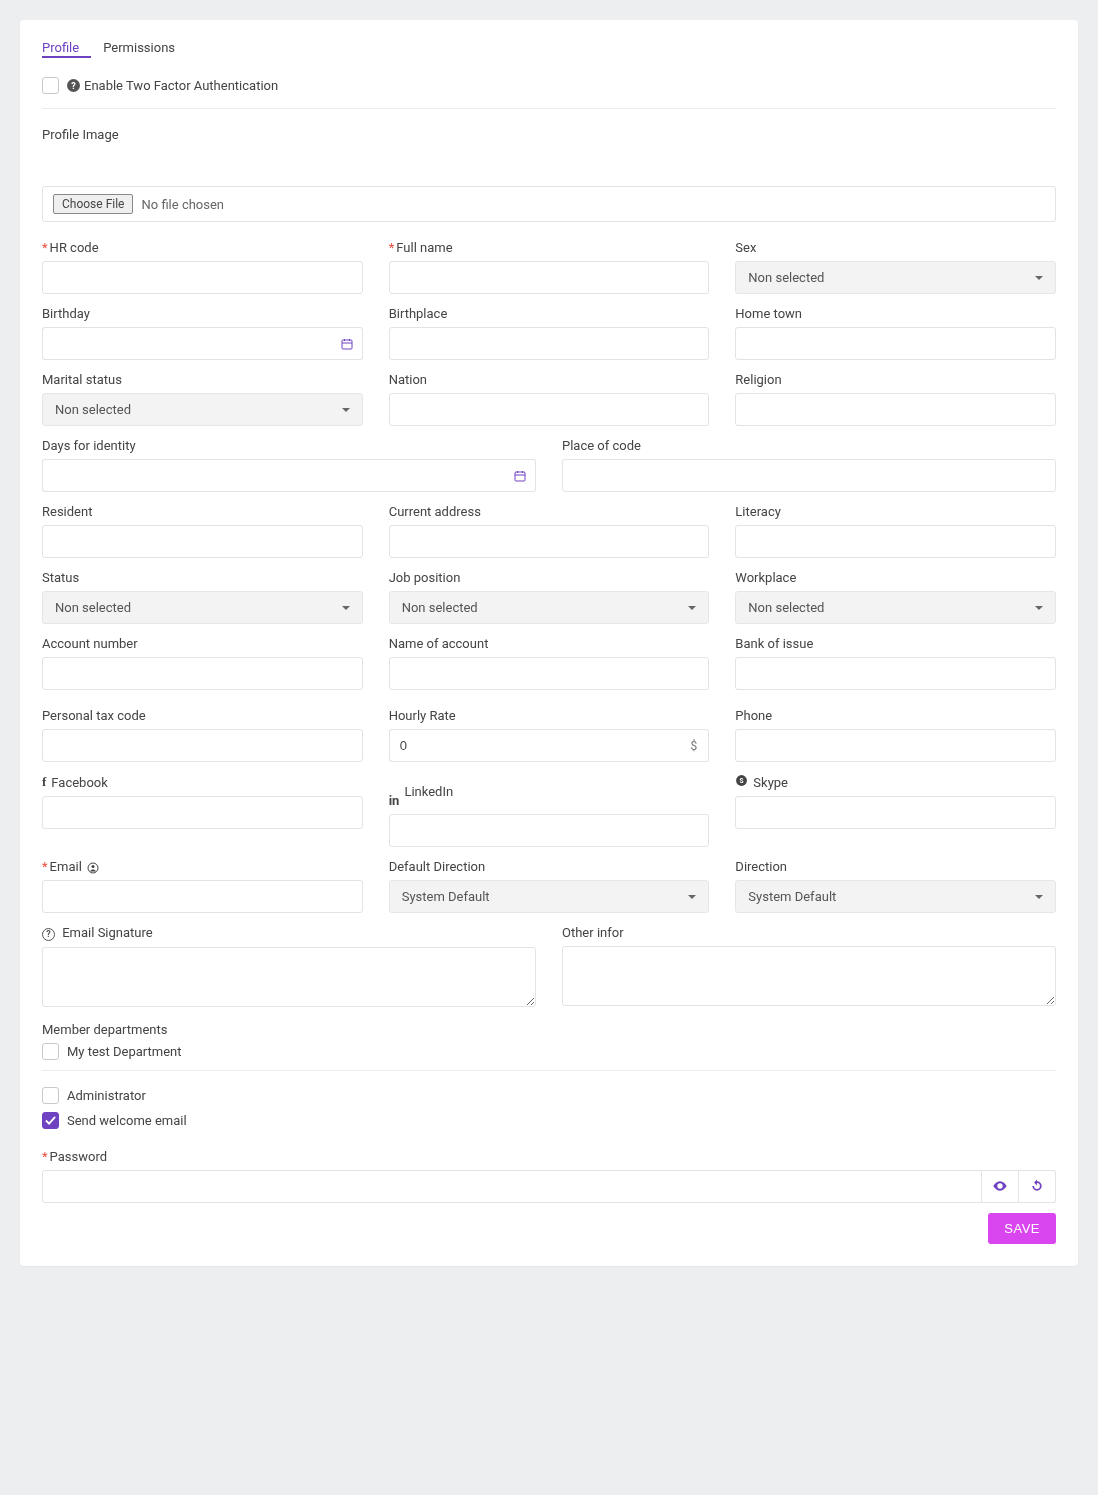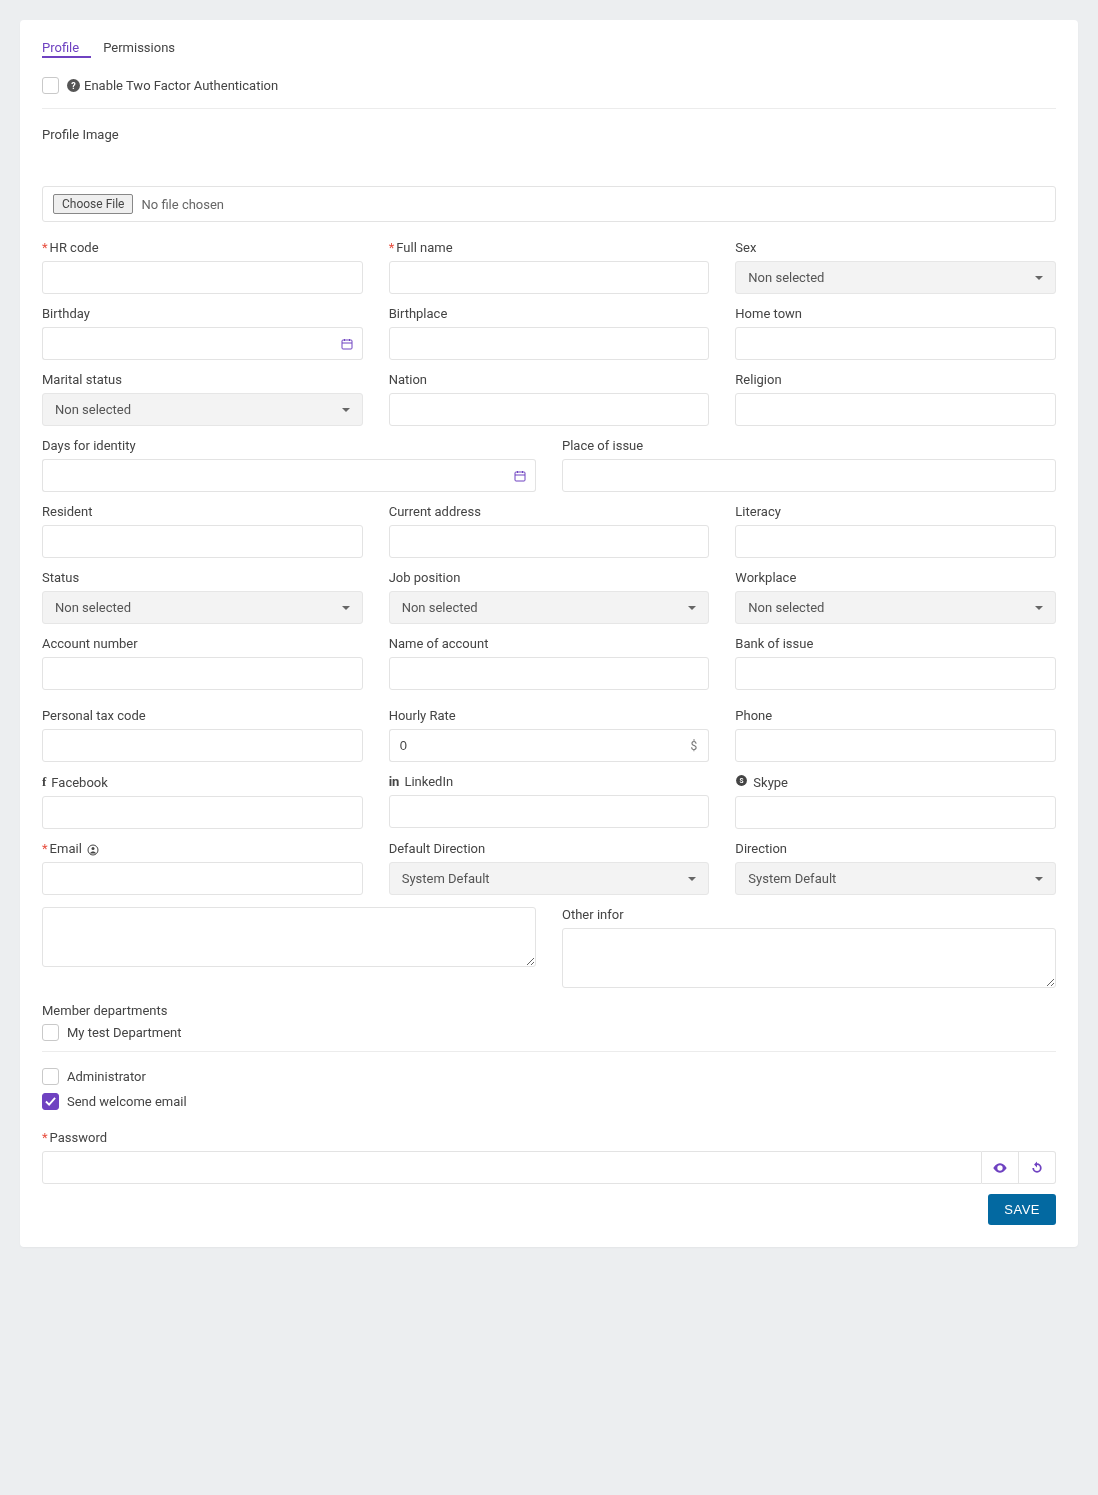--- a/index.html
+++ b/index.html
@@ -158,21 +158,21 @@
     border:1px solid #e3e3e3;
     border-left:none;
     display:flex; align-items:center; justify-content:center;
     background:#fff; color:#6f42c1;
     cursor:pointer;
   }
   .pw-btn:last-child { border-top-right-radius:3px; border-bottom-right-radius:3px; }
 
   .save-row { display:flex; justify-content:flex-end; margin-top:10px; }
   .save-btn {
-    background:#0369a1; color:#fff;
+    background:#d946ef; color:#fff;
     border:none; border-radius:3px;
     padding:8px 16px;
     font-size:13px;
     letter-spacing:.5px;
     cursor:pointer;
   }
 
   .sect-spacer { height:6px; }
 </style>
 </head>
@@ -271,21 +271,21 @@
           <svg width="12" height="12" viewBox="0 0 12 12">
               <rect x="1" y="2" width="10" height="9" rx="1" fill="none" stroke="#6f42c1" stroke-width="1"></rect>
               <line x1="1" y1="5" x2="11" y2="5" stroke="#6f42c1" stroke-width="1"></line>
               <line x1="3.5" y1="1" x2="3.5" y2="3" stroke="#6f42c1" stroke-width="1"></line>
               <line x1="8.5" y1="1" x2="8.5" y2="3" stroke="#6f42c1" stroke-width="1"></line>
             </svg>
         </div>
       </div>
     </div>
     <div class="col">
-      <label class="field-label">Place of issue</label>
+      <label class="field-label">Place of code</label>
       <input type="text" class="text-input" style="">
     </div>
   </div>
 
   <div class="row3">
     <div class="col">
       <label class="field-label">Resident</label>
       <input type="text" class="text-input" style="">
     </div>
     <div class="col">
@@ -360,21 +360,21 @@
   <div class="row3">
     <div class="col">
       <label class="field-label social-label">
         <span style="font-weight:bold;font-family:Georgia,serif;">f</span>
         <span>Facebook</span>
       </label>
       <input type="text" class="text-input" style="">
     </div>
     <div class="col">
       <label class="field-label social-label">
-        <span style="font-weight:bold;">in</span>
+        <span style="font-weight:bold;margin-top:19px;">in</span>
         <span>LinkedIn</span>
       </label>
       <input type="text" class="text-input" style="">
     </div>
     <div class="col">
       <label class="field-label social-label">
         <span>
           <svg width="13" height="13" viewBox="0 0 24 24">
               <circle cx="12" cy="12" r="10" fill="#444"></circle>
               <text x="12" y="16" text-anchor="middle" font-size="12" fill="#fff" font-weight="bold">S</text>
@@ -411,20 +411,24 @@
       <label class="field-label">Direction</label>
       <div class="select">
         <span>System Default</span>
           <span class="caret"></span>
       </div>
     </div>
   </div>
 
   <div class="row2">
     <div class="col">
+      <label class="field-label">
+        <span class="q-icon-outline">?</span>
+        <span>Email Signature</span>
+      </label>
       <textarea class="ta" style=""></textarea>
     </div>
     <div class="col">
       <label class="field-label">Other infor</label>
       <textarea class="ta" style=""></textarea>
     </div>
   </div>
 
   <label class="field-label" style="margin-top:6px;">Member departments</label>
   <div class="chk-row" style="margin-top:6px; margin-bottom:10px;">

